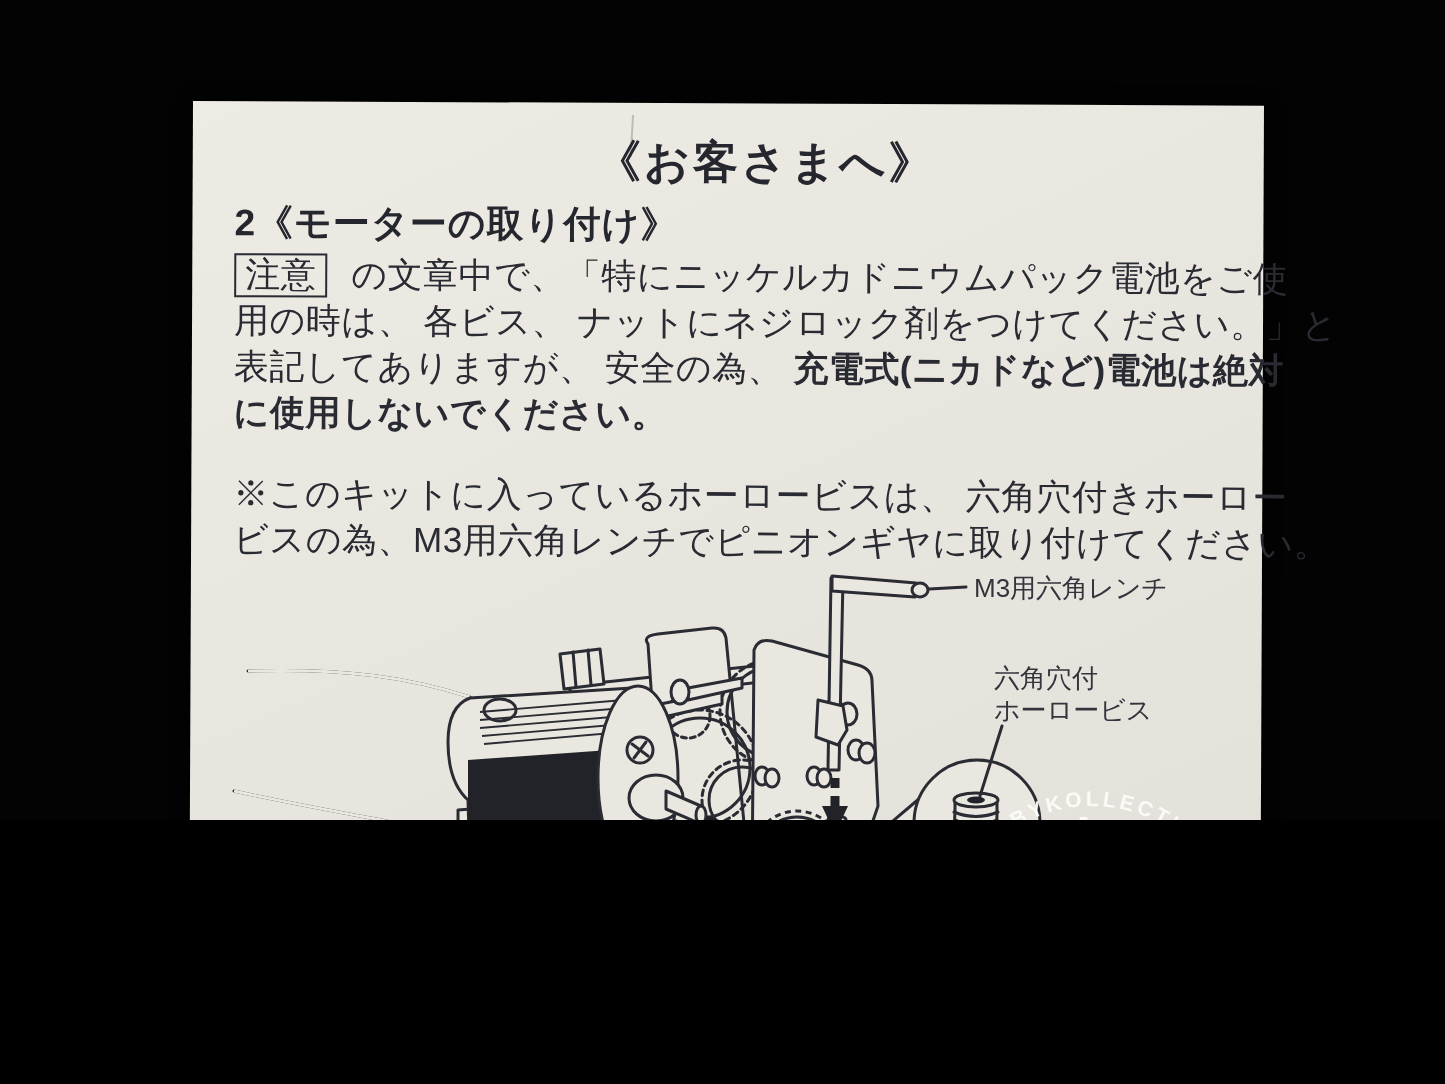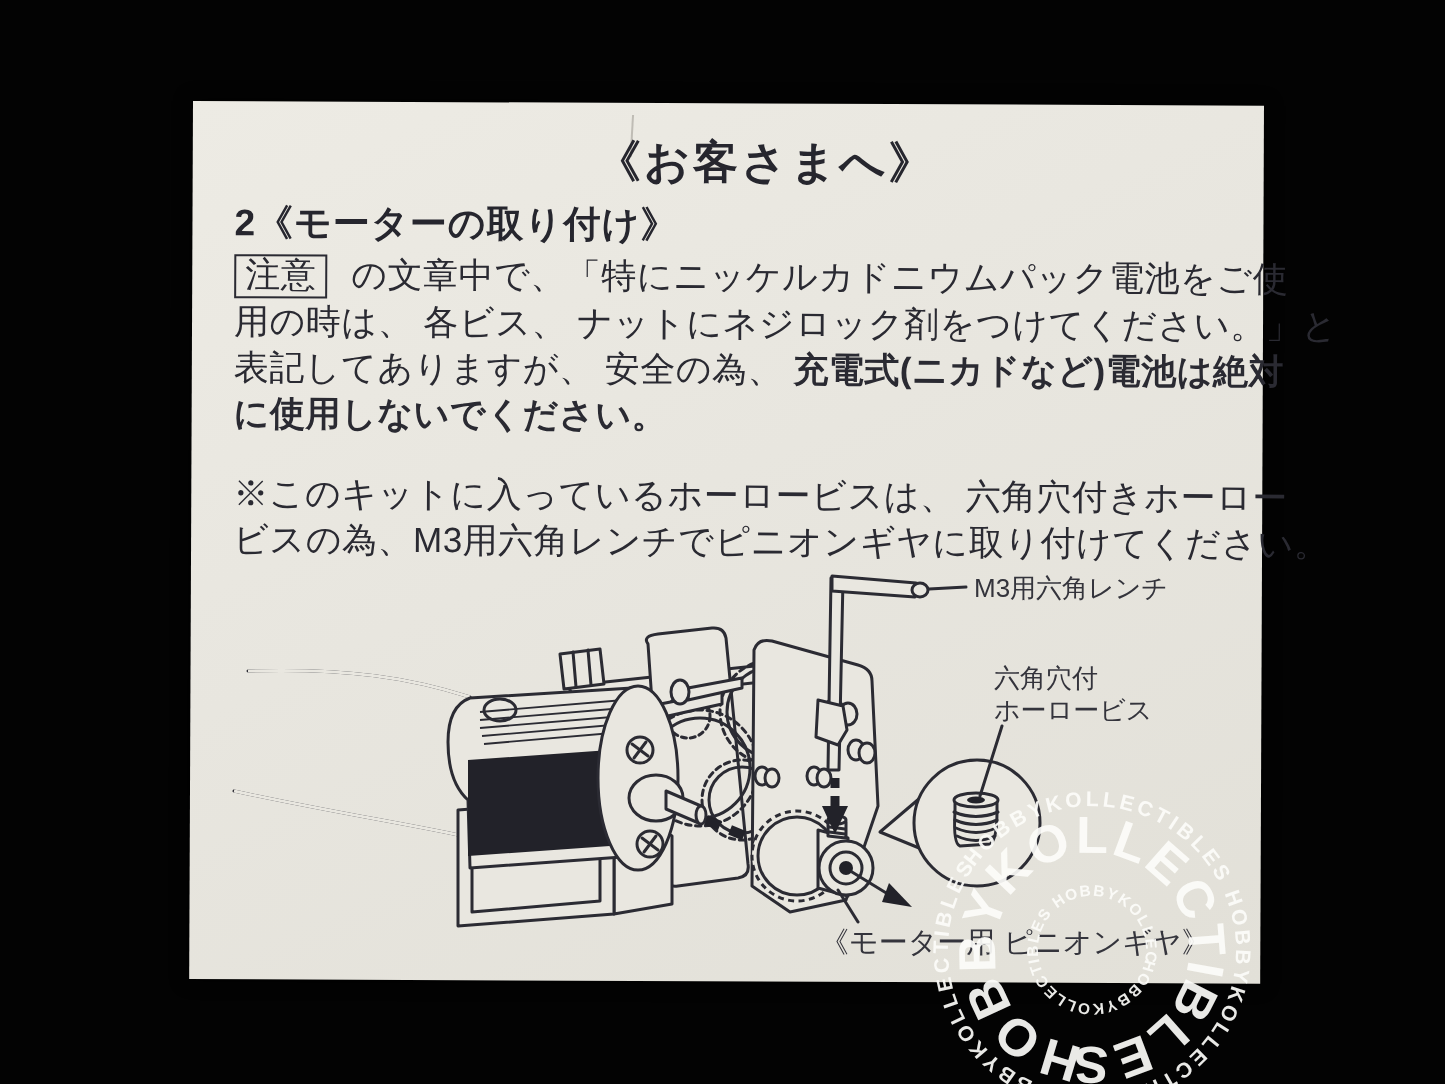--- a/index.html
+++ b/index.html
@@ -1,17 +1,17 @@
 <!DOCTYPE html>
 <html><head>
 <meta charset="utf-8">
 <style>
   html,body{margin:0;padding:0;background:#000;}
   .stage{
-    position:relative;width:1445px;height:1084px;background:#030303;
+    position:relative;width:1445px;height:820px;background:#030303;
     overflow:hidden;font-family:"Liberation Sans",sans-serif;
   }
   .paper{
     position:absolute;left:193px;top:101px;width:1071px;height:878px;
     background:linear-gradient(155deg,#edebe4 0%,#e8e6df 45%,#e2e0d8 100%);
     transform:rotate(0.25deg);transform-origin:top left;
     box-shadow:0 0 18px rgba(0,0,0,0.9);
   }
   .page-title{
     position:absolute;top:29px;left:50%;transform:translateX(calc(-50% + 38px));
@@ -20,21 +20,21 @@
   .section-heading{
     position:absolute;top:97px;left:42px;font-size:37px;font-weight:800;
     white-space:nowrap;color:#26262e;letter-spacing:1px;
   }
   .para{position:absolute;left:42px;color:#2a2a32;font-size:35px;font-weight:500;
     line-height:46px;white-space:nowrap;letter-spacing:0.5px;}
   .para1{top:150px;}
   .para2{top:369px;}
   .caution-box{
     display:inline-block;border:2.5px solid #2a2a32;padding:0 9px 2px 9px;
-    margin-right:24px;line-height:38px;vertical-align:baseline;font-family:Liberation Serif, serif;
+    margin-right:24px;line-height:38px;vertical-align:baseline;
   }
   .b{font-weight:800;}
   .crease{
     position:absolute;left:438px;top:12px;width:2px;height:42px;
     background:#9a988f;opacity:0.55;transform:rotate(3deg);
   }
   svg.diagram{position:absolute;left:228px;top:552px;}
   svg.wmark{position:absolute;left:0;top:0;pointer-events:none;}
   .dg{stroke:#2b2b33;fill:none;stroke-width:3;stroke-linecap:round;stroke-linejoin:round;}
   .dgw{stroke:#2b2b33;fill:#e9e7e0;stroke-width:3;stroke-linejoin:round;}

